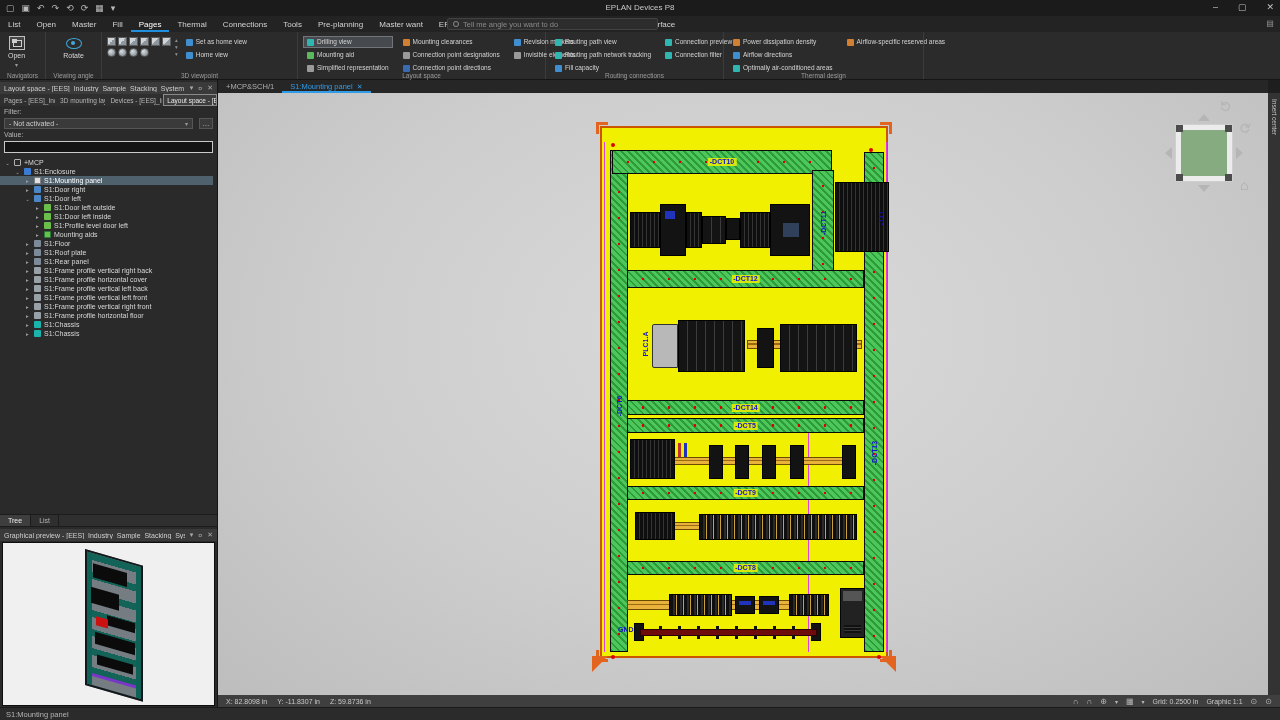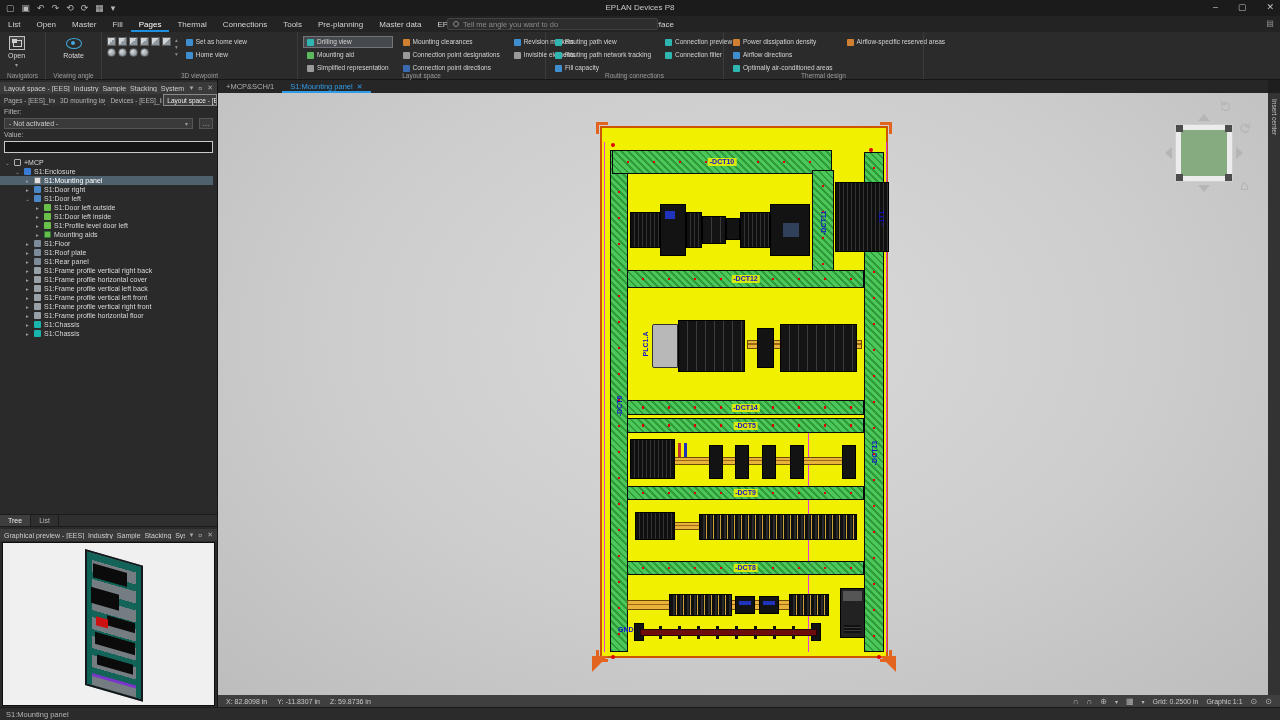--- a/index.html
+++ b/index.html
@@ -167,21 +167,21 @@
       <div style="display:flex">
         <div class="menu-item">List</div>
         <div class="menu-item">Open</div>
         <div class="menu-item">Master</div>
         <div class="menu-item">Fill</div>
         <div class="menu-item active">Pages</div>
         <div class="menu-item">Thermal</div>
         <div class="menu-item">Connections</div>
         <div class="menu-item">Tools</div>
         <div class="menu-item">Pre-planning</div>
-        <div class="menu-item">Master data</div>
+        <div class="menu-item">Master want</div>
         <div class="menu-item">EPLAN Cloud</div>
         <div class="menu-item">Wire properties</div>
         <div class="menu-item">SPM Tools</div>
         <div class="menu-item">E3DInterface</div>
       </div>
     </div>
   <div class="tellme">
     <span class="bulb"></span>
     <span>Tell me angle you want to do</span>
   </div>

